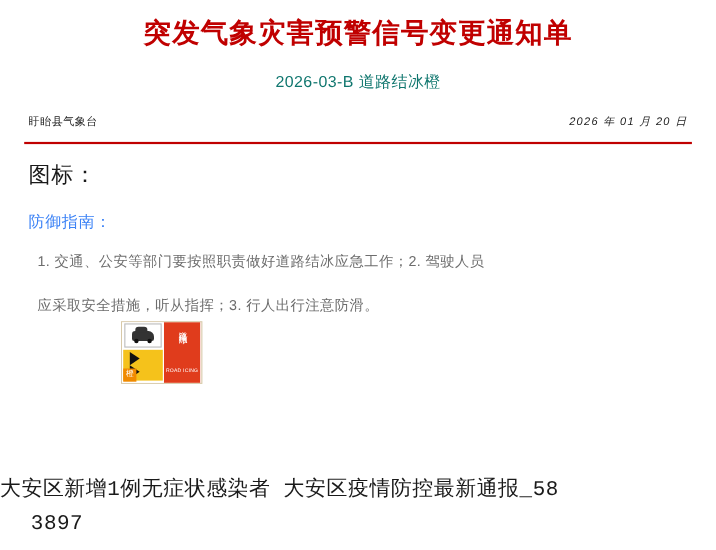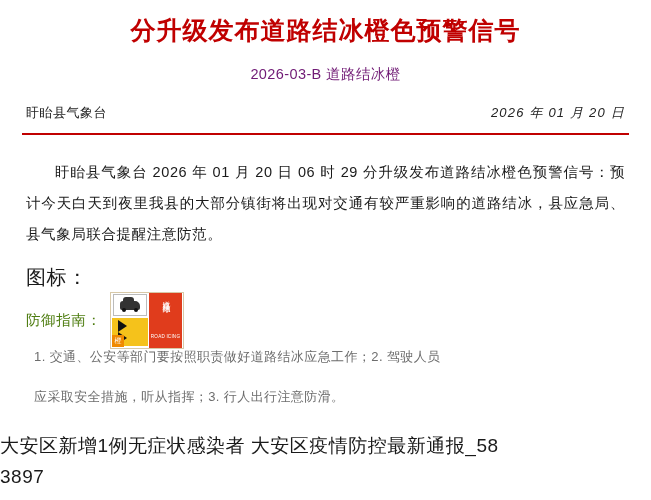--- a/index.html
+++ b/index.html
@@ -33,33 +33,33 @@
     font-family: "Liberation Serif", serif;
     font-weight: bold;
     font-size: 25px;
     letter-spacing: 1px;
     line-height: 34px;
   }
 
   .doc-subtitle {
     margin-top: 17px;
     text-align: center;
-    color: #701a75;
+    color: #0f766e;
     font-size: 14.5px;
     font-family: "Liberation Sans", sans-serif;
     letter-spacing: 0.4px;
   }
 
   .meta-row {
     margin-top: 20px;
     display: flex;
     justify-content: space-between;
     align-items: baseline;
     color: #222222;
-    font-size: 13px;
+    font-size: 10px;
     padding: 0 4px;
     text-align: center;
   }
   .meta-left { letter-spacing: 0.5px; }
   .meta-right { letter-spacing: 1.2px; font-style: italic; }
 
   .rule {
     margin-top: 11px;
     height: 2px;
     background: #c00000;
@@ -201,21 +201,21 @@
     background: #f08a00;
     color: #fff;
     font-size: 7px;
     line-height: 12px;
     text-align: center;
   }
 
   .section-title {
     margin-top: 16px;
     font-size: 14.5px;
-    color: #4d7c0f;
+    color: #3b82f6;
     letter-spacing: 0.6px;
     padding: 0 4px;
   }
 
   .guide-text {
     margin-top: 13px;
     color: #6d6d6d;
     font-size: 13px;
     line-height: 28px;
     letter-spacing: 0.4px;
@@ -224,41 +224,40 @@
 
   .overlay-caption {
     position: absolute;
     left: 0;
     top: 430px;
     width: 651px;
     color: #1a1a1a;
     font-size: 19px;
     line-height: 31px;
     letter-spacing: 0.5px;
-    font-family: Liberation Sans, sans-serif;
-  }
-  .overlay-caption .line2 { display: block; }
+    font-family: Liberation Mono, monospace;
+  }
+  .overlay-caption .line2 { display: block; padding-left: 28px; }
 </style>
 </head>
 <body>
 
 <div class="doc">
 
-  <div class="doc-title">分升级发布道路结冰橙色预警信号</div>
+  <div class="doc-title">突发气象灾害预警信号变更通知单</div>
 
   <div class="doc-subtitle">2026-03-B 道路结冰橙</div>
 
   <div class="meta-row">
     <div class="meta-left">盱眙县气象台</div>
     <div class="meta-right">2026 年 01 月 20 日</div>
   </div>
 
   <div class="rule"></div>
 
-  <div class="body-text">盱眙县气象台 2026 年 01 月 20 日 06 时 29 分升级发布道路结冰橙色预警信号：预计今天白天到夜里我县的大部分镇街将出现对交通有较严重影响的道路结冰，县应急局、县气象局联合提醒注意防范。</div>
 
   <div class="icon-block">
     <div class="icon-label">图标：</div>
   </div>
 
   <div class="warn-sign">
     <div class="sign-left">
       <div class="car-ice">
         <div class="car-body">
           <span class="car-wheel w1"></span>

